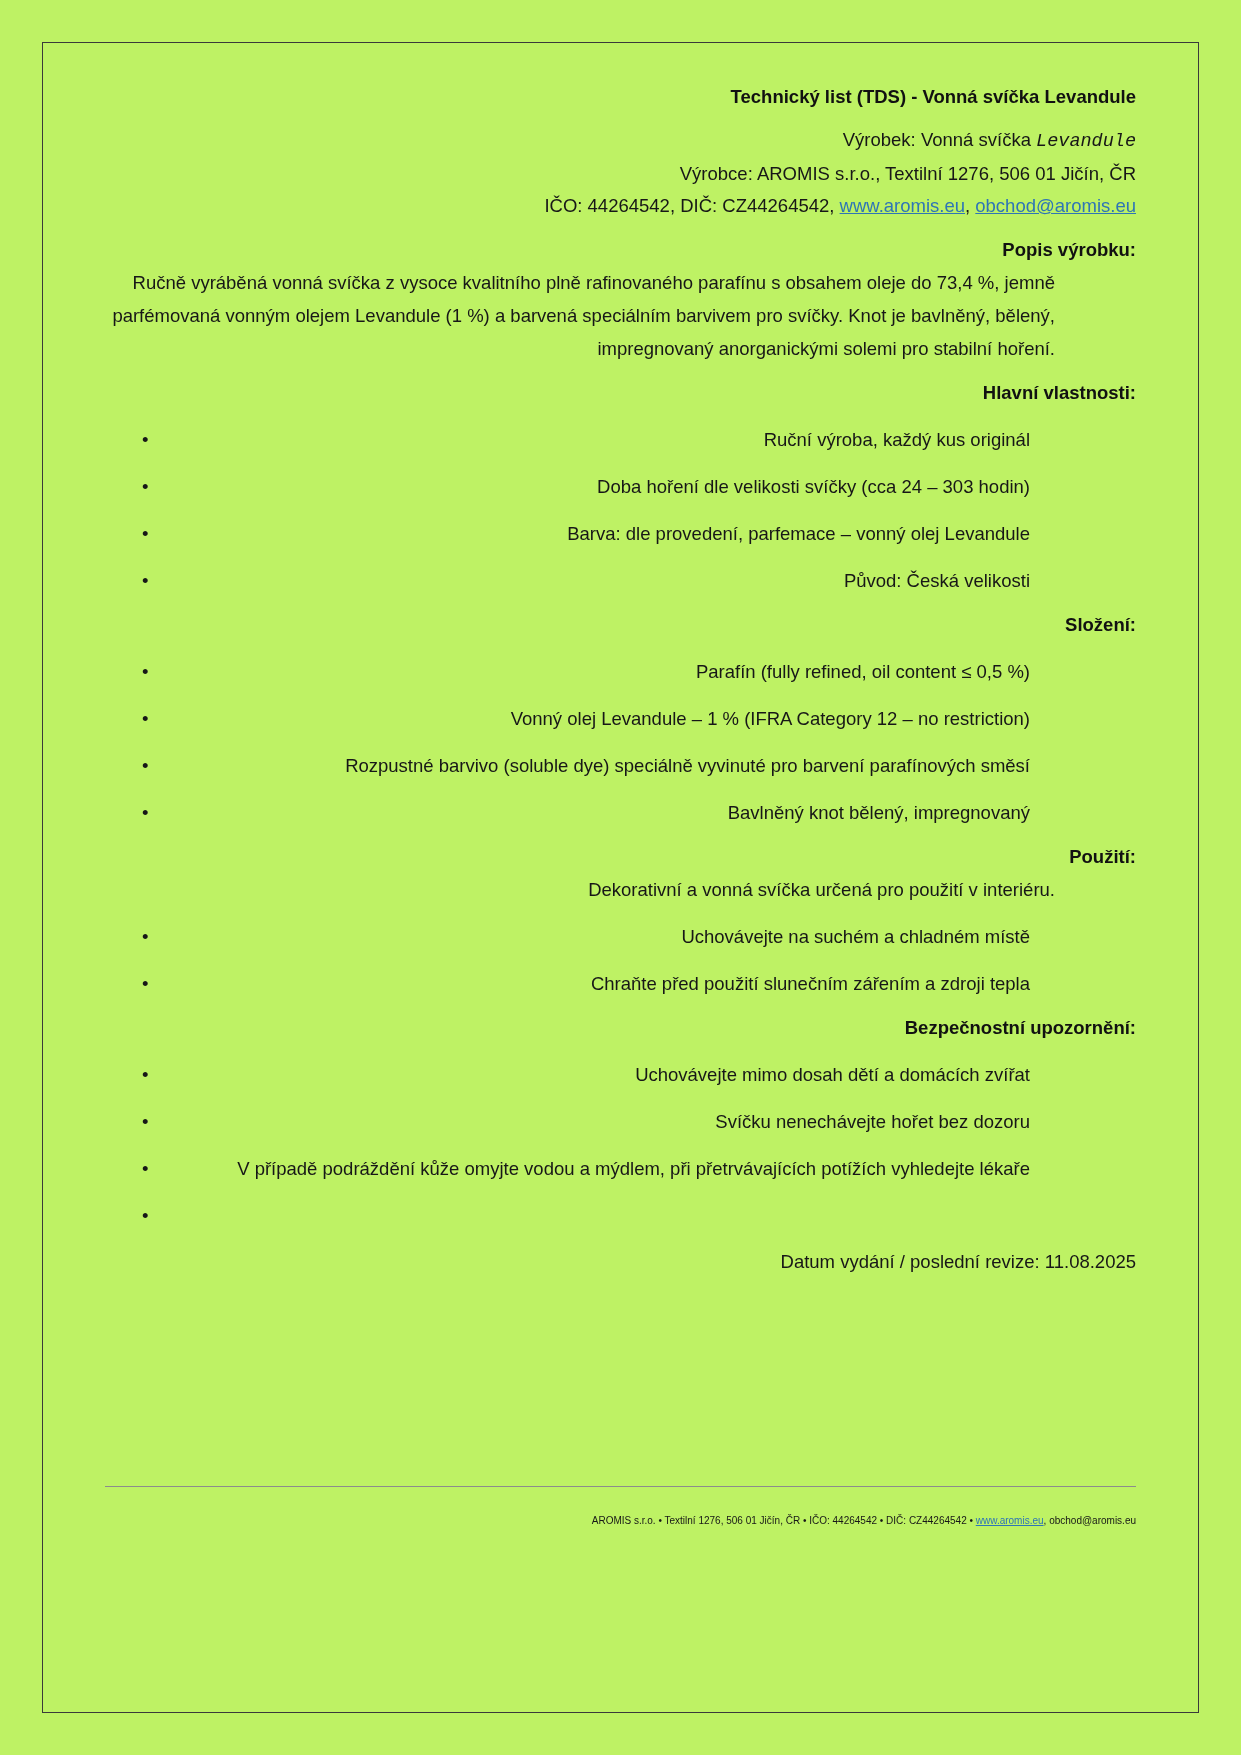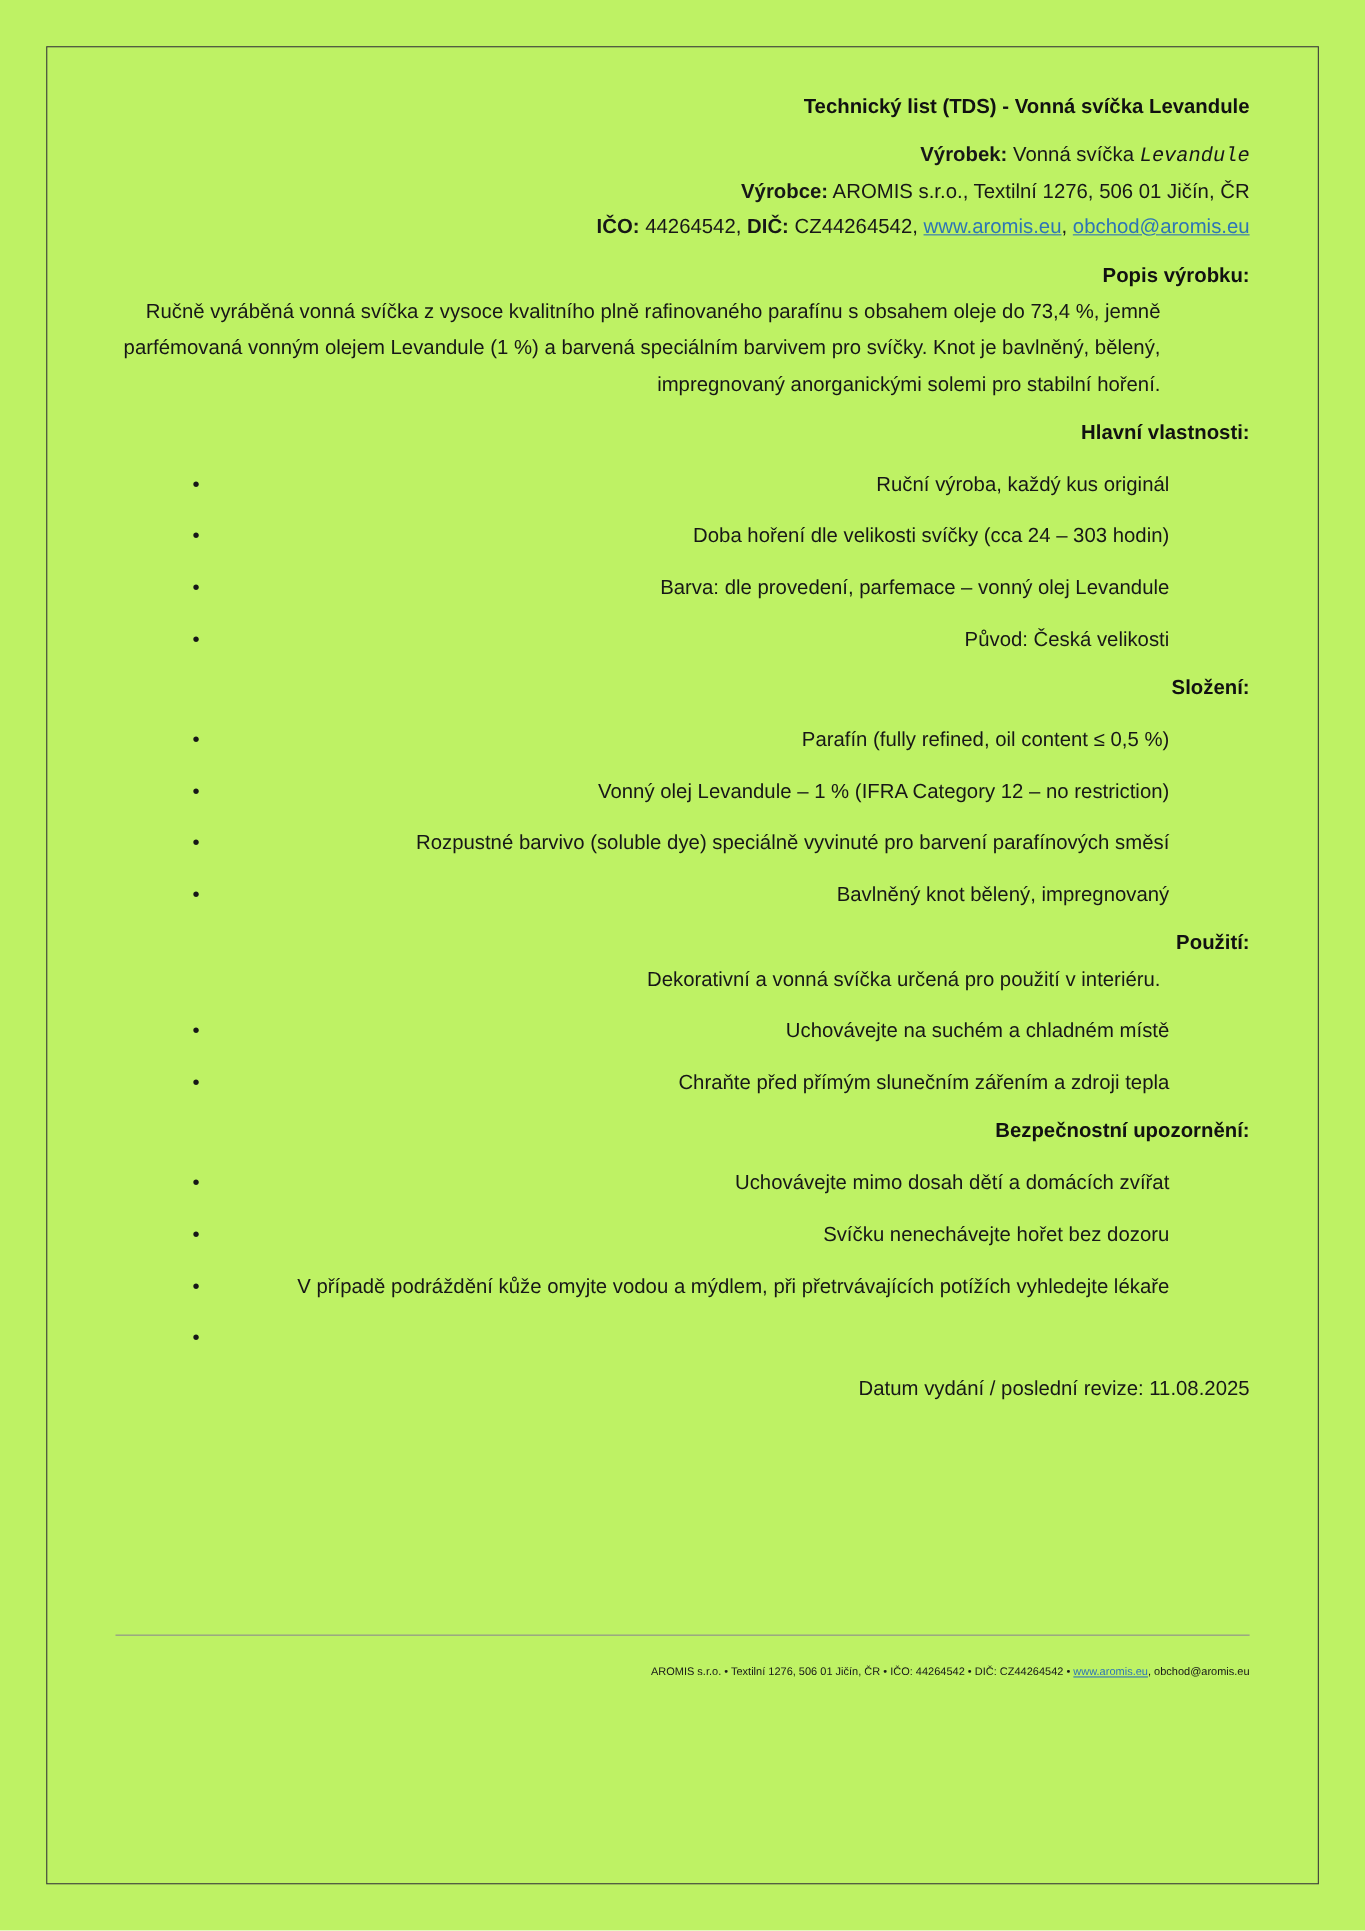--- a/index.html
+++ b/index.html
@@ -37,21 +37,21 @@
     margin: 84px 0 14px 0;
     font-size: 18.5px;
     font-weight: 700;
     line-height: 26px;
     color: #111111;
   }
   .info-line {
     margin: 0;
     line-height: 32px;
   }
-  .b { font-weight: 700; }
+  .b { font-weight: 400; }
   .i { font-style: italic; font-family: Liberation Mono, monospace; }
   .link {
     color: #2e75b6;
     text-decoration: underline;
     cursor: pointer;
   }
   .heading {
     margin: 11px 0 0 0;
     font-weight: 700;
     line-height: 33px;
@@ -66,21 +66,20 @@
     margin: 8px 0 0 0;
     padding: 0 0 0 70px;
     list-style: none;
   }
   ul.bullets li {
     position: relative;
     margin-top: 14px;
     line-height: 33px;
     max-width: 855px;
     min-height: 33px;
-    margin-left: 33px;
   }
   ul.bullets li::before {
     content: "\2022";
     position: absolute;
     left: -33px;
     top: 0;
     color: #171717;
   }
   .revision {
     margin: 13px 0 0 0;
@@ -136,21 +135,21 @@
       <li><span>Vonný olej Levandule – 1 % (IFRA Category 12 – no restriction)</span></li>
       <li><span>Rozpustné barvivo (soluble dye) speciálně vyvinuté pro barvení parafínových směsí</span></li>
       <li><span>Bavlněný knot bělený, impregnovaný</span></li>
     </ul>
 
     <p class="heading">Použití:</p>
     <p class="para">Dekorativní a vonná svíčka určená pro použití v interiéru.</p>
 
     <ul class="bullets">
       <li><span>Uchovávejte na suchém a chladném místě</span></li>
-      <li><span>Chraňte před přímým slunečním zářením a zdroji tepla</span></li>
+      <li><span>Chraňte před použití slunečním zářením a zdroji tepla</span></li>
     </ul>
 
     <p class="heading">Bezpečnostní upozornění:</p>
     <ul class="bullets">
       <li><span>Uchovávejte mimo dosah dětí a domácích zvířat</span></li>
       <li><span>Svíčku nenechávejte hořet bez dozoru</span></li>
       <li><span>V případě podráždění kůže omyjte vodou a mýdlem, při přetrvávajících potížích vyhledejte lékaře</span></li>
       <li><span></span></li>
     </ul>
 

